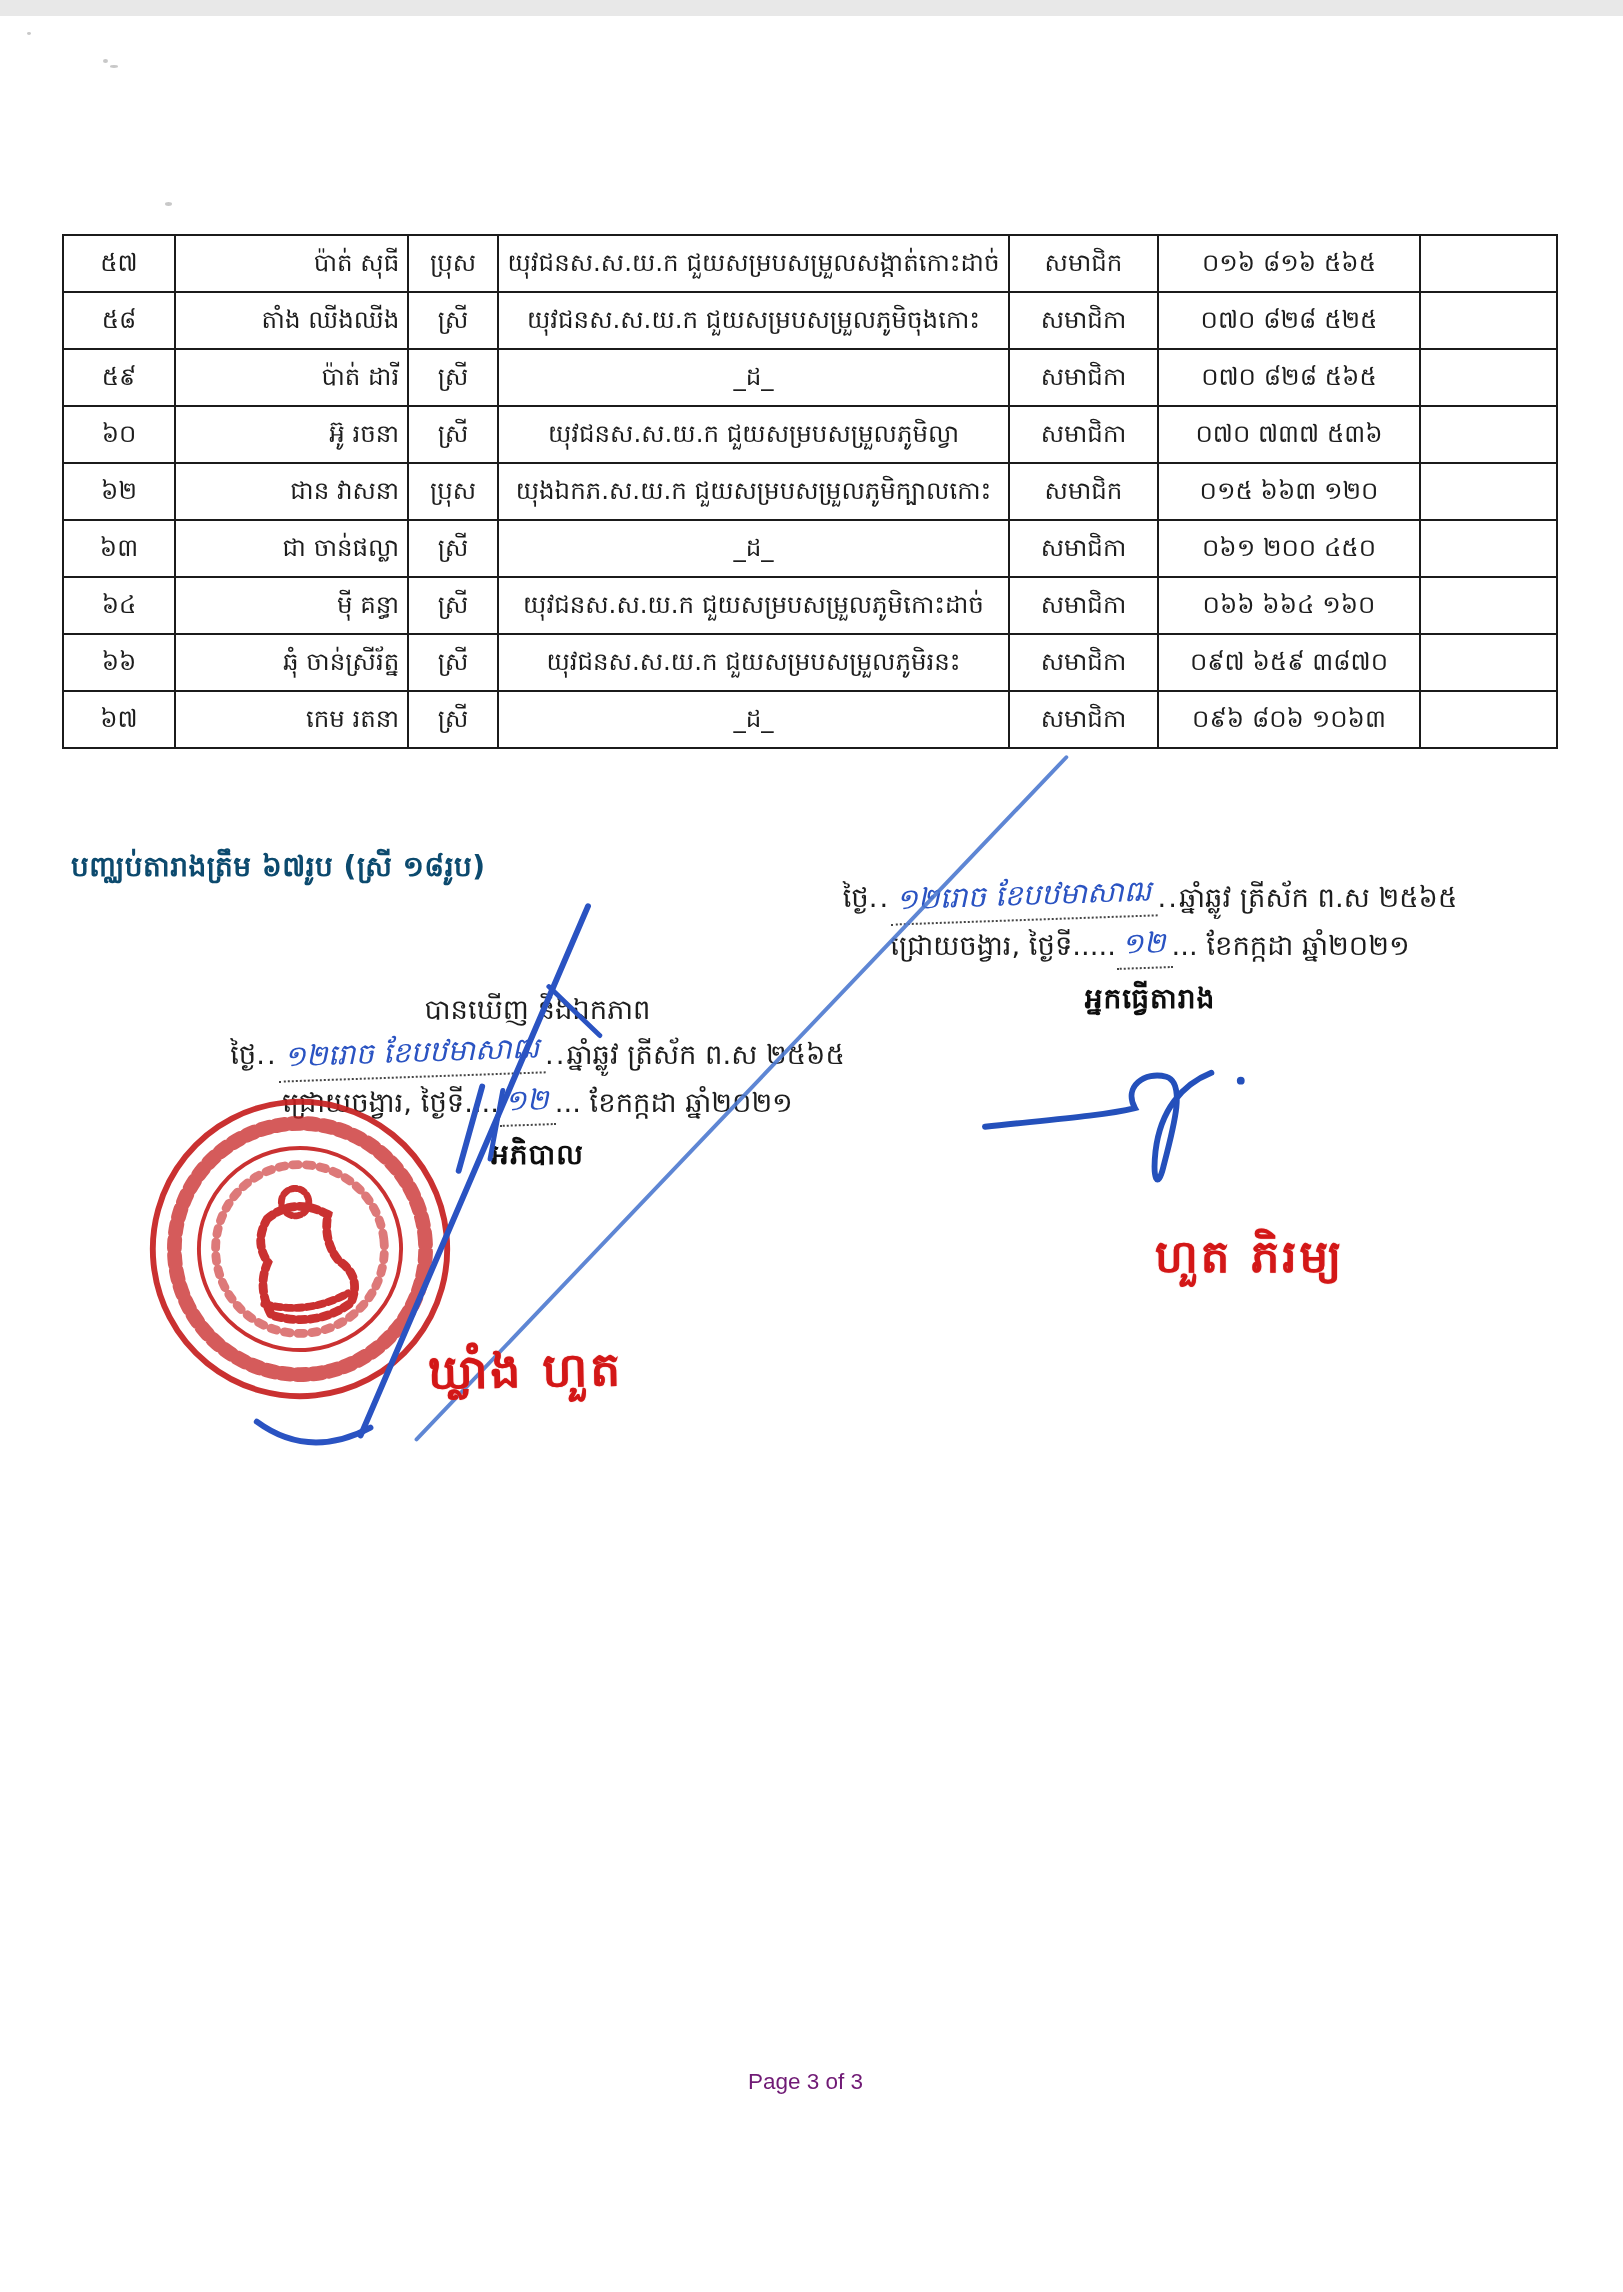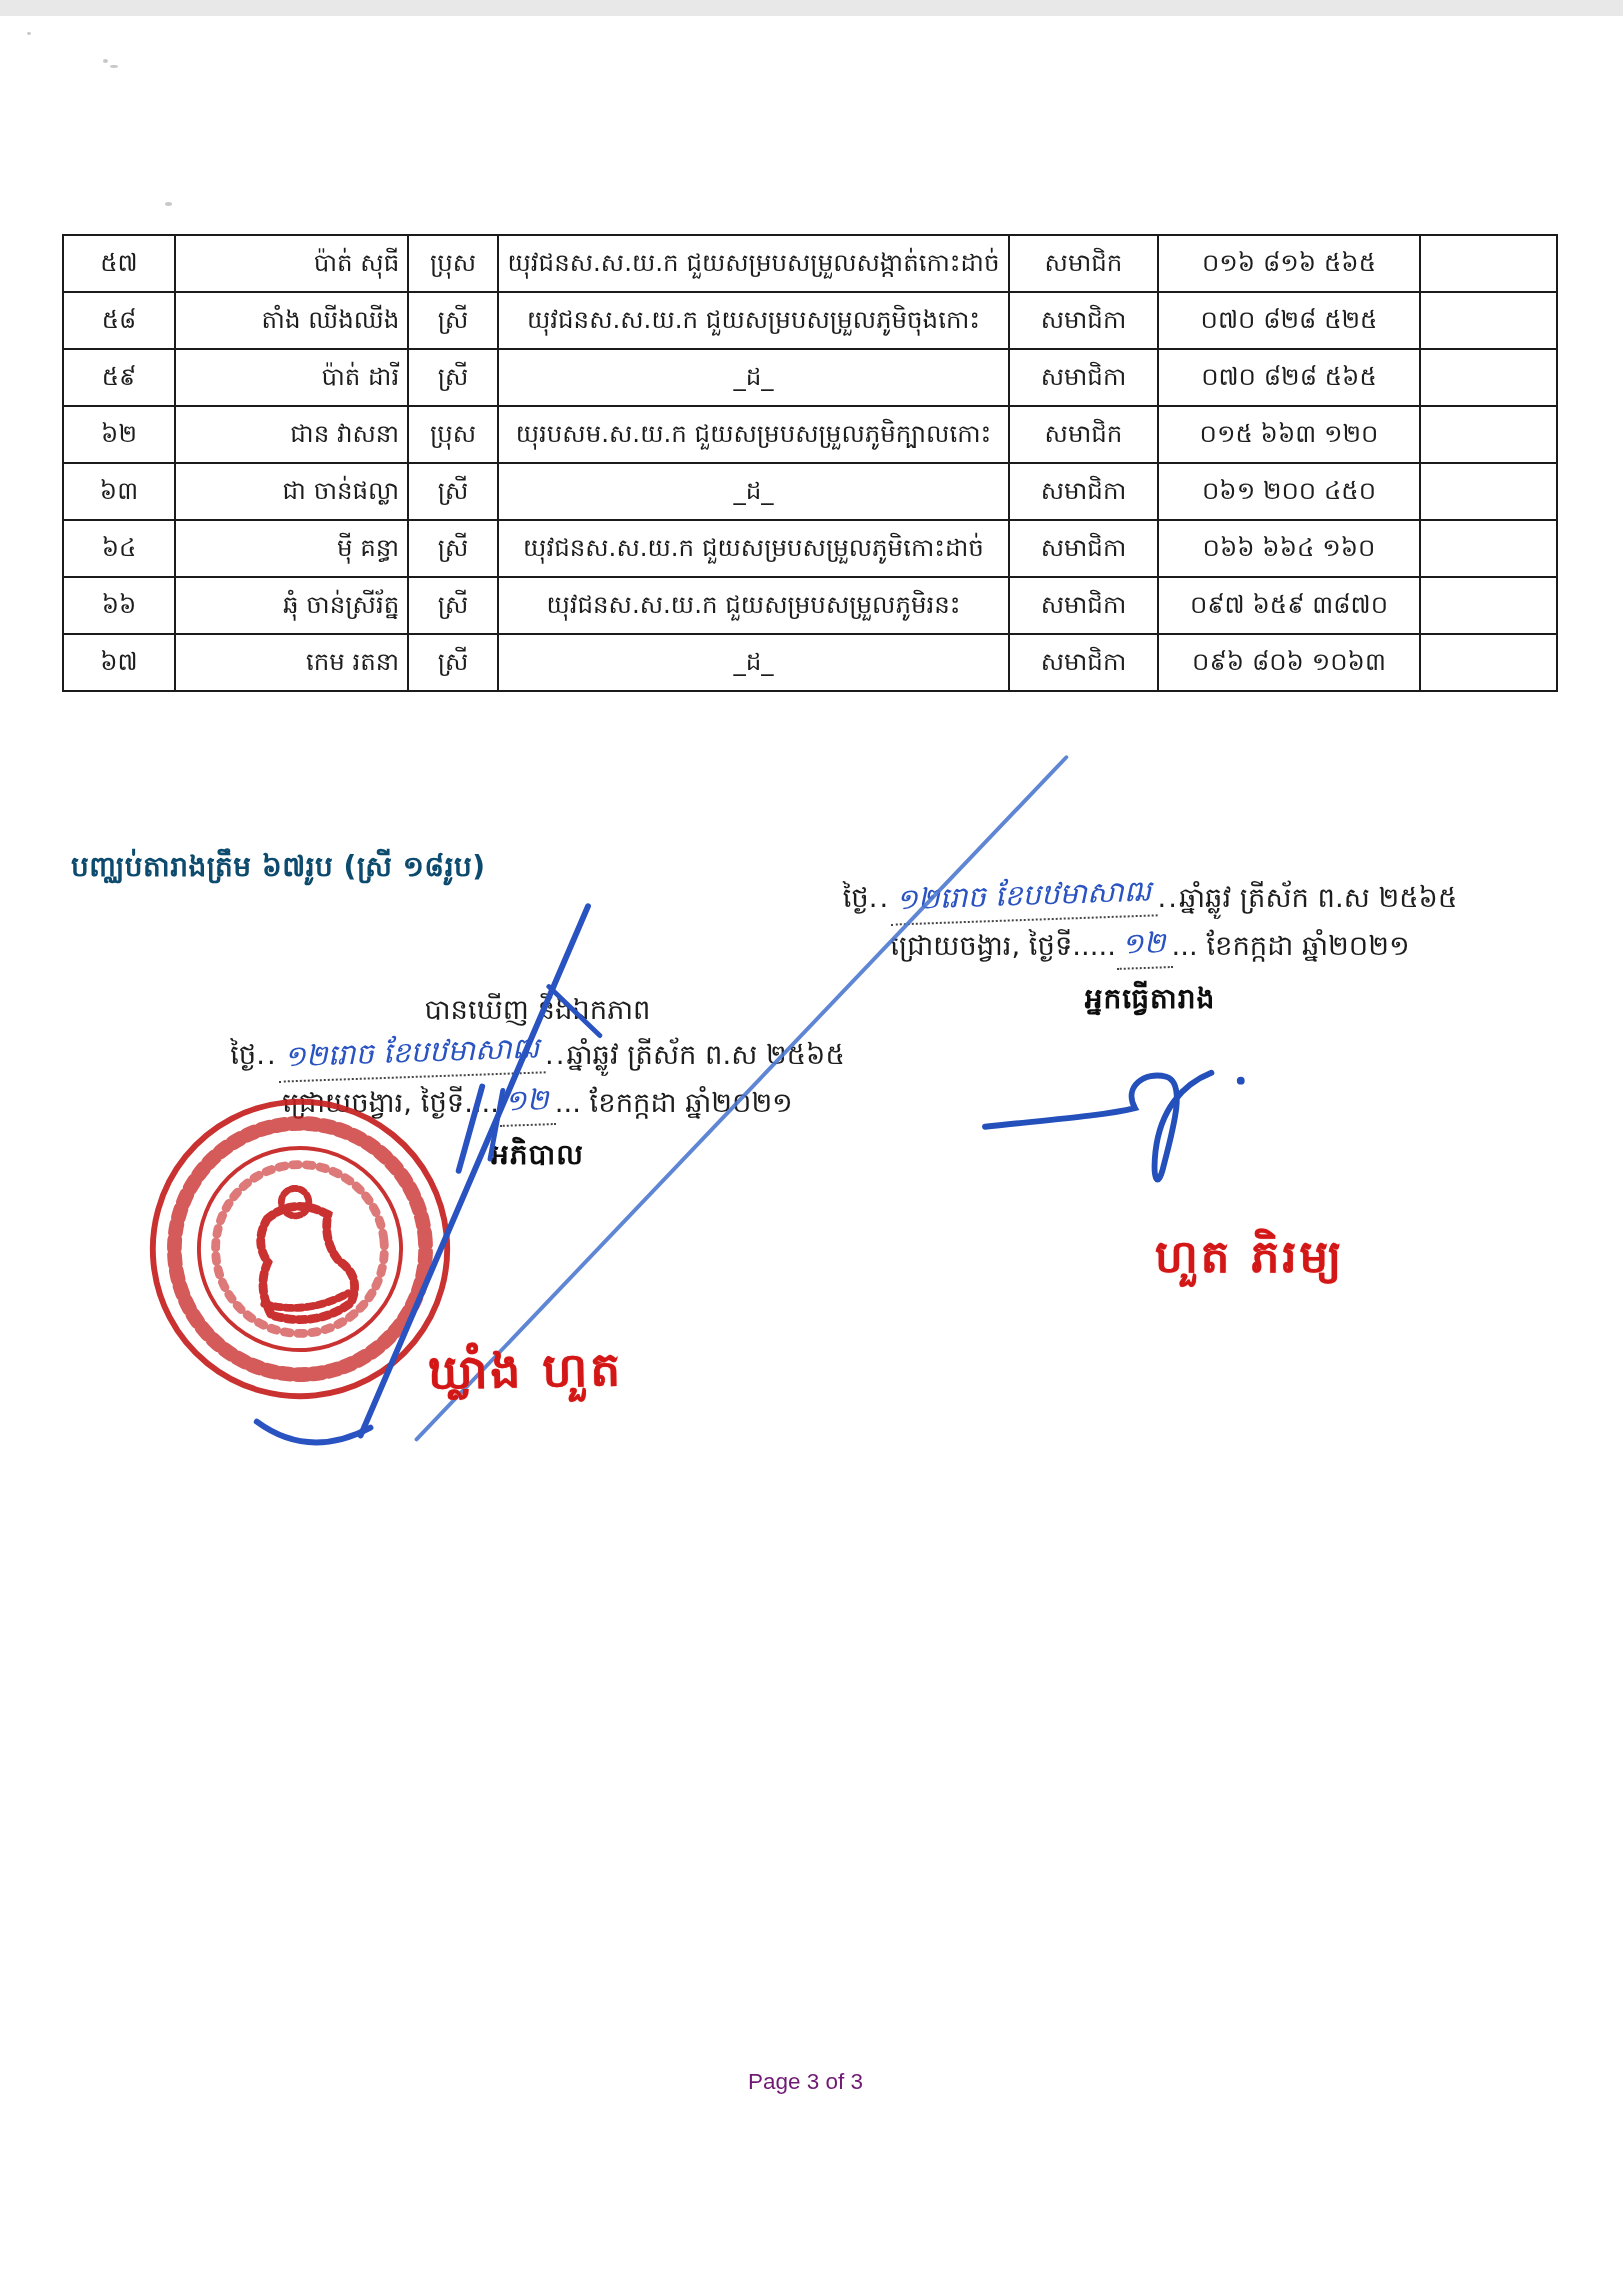--- a/index.html
+++ b/index.html
@@ -93,24 +93,33 @@
         <tr>
       <td class="no">៥៩</td>
       <td class="name">ប៉ាត់ ដារី</td>
       <td class="gender">ស្រី</td>
       <td class="org">_ដ_</td>
       <td class="role">សមាជិកា</td>
       <td class="phone">០៧០ ៨២៨ ៥៦៥</td>
       <td class="blank"></td>
     </tr>
         <tr>
+      <td class="no">៦០</td>
+      <td class="name">អ៊ូ រចនា</td>
+      <td class="gender">ស្រី</td>
+      <td class="org">យុវជនស.ស.យ.ក ជួយសម្របសម្រួលភូមិល្វា</td>
+      <td class="role">សមាជិកា</td>
+      <td class="phone">០៧០ ៧៣៧ ៥៣៦</td>
+      <td class="blank"></td>
+    </tr>
+        <tr>
       <td class="no">៦២</td>
       <td class="name">ជាន វាសនា</td>
       <td class="gender">ប្រុស</td>
-      <td class="org">យុរបសម.ស.យ.ក ជួយសម្របសម្រួលភូមិក្បាលកោះ</td>
+      <td class="org">យុងឯកភ.ស.យ.ក ជួយសម្របសម្រួលភូមិក្បាលកោះ</td>
       <td class="role">សមាជិក</td>
       <td class="phone">០១៥ ៦៦៣ ១២០</td>
       <td class="blank"></td>
     </tr>
         <tr>
       <td class="no">៦៣</td>
       <td class="name">ជា ចាន់ផល្លា</td>
       <td class="gender">ស្រី</td>
       <td class="org">_ដ_</td>
       <td class="role">សមាជិកា</td>

